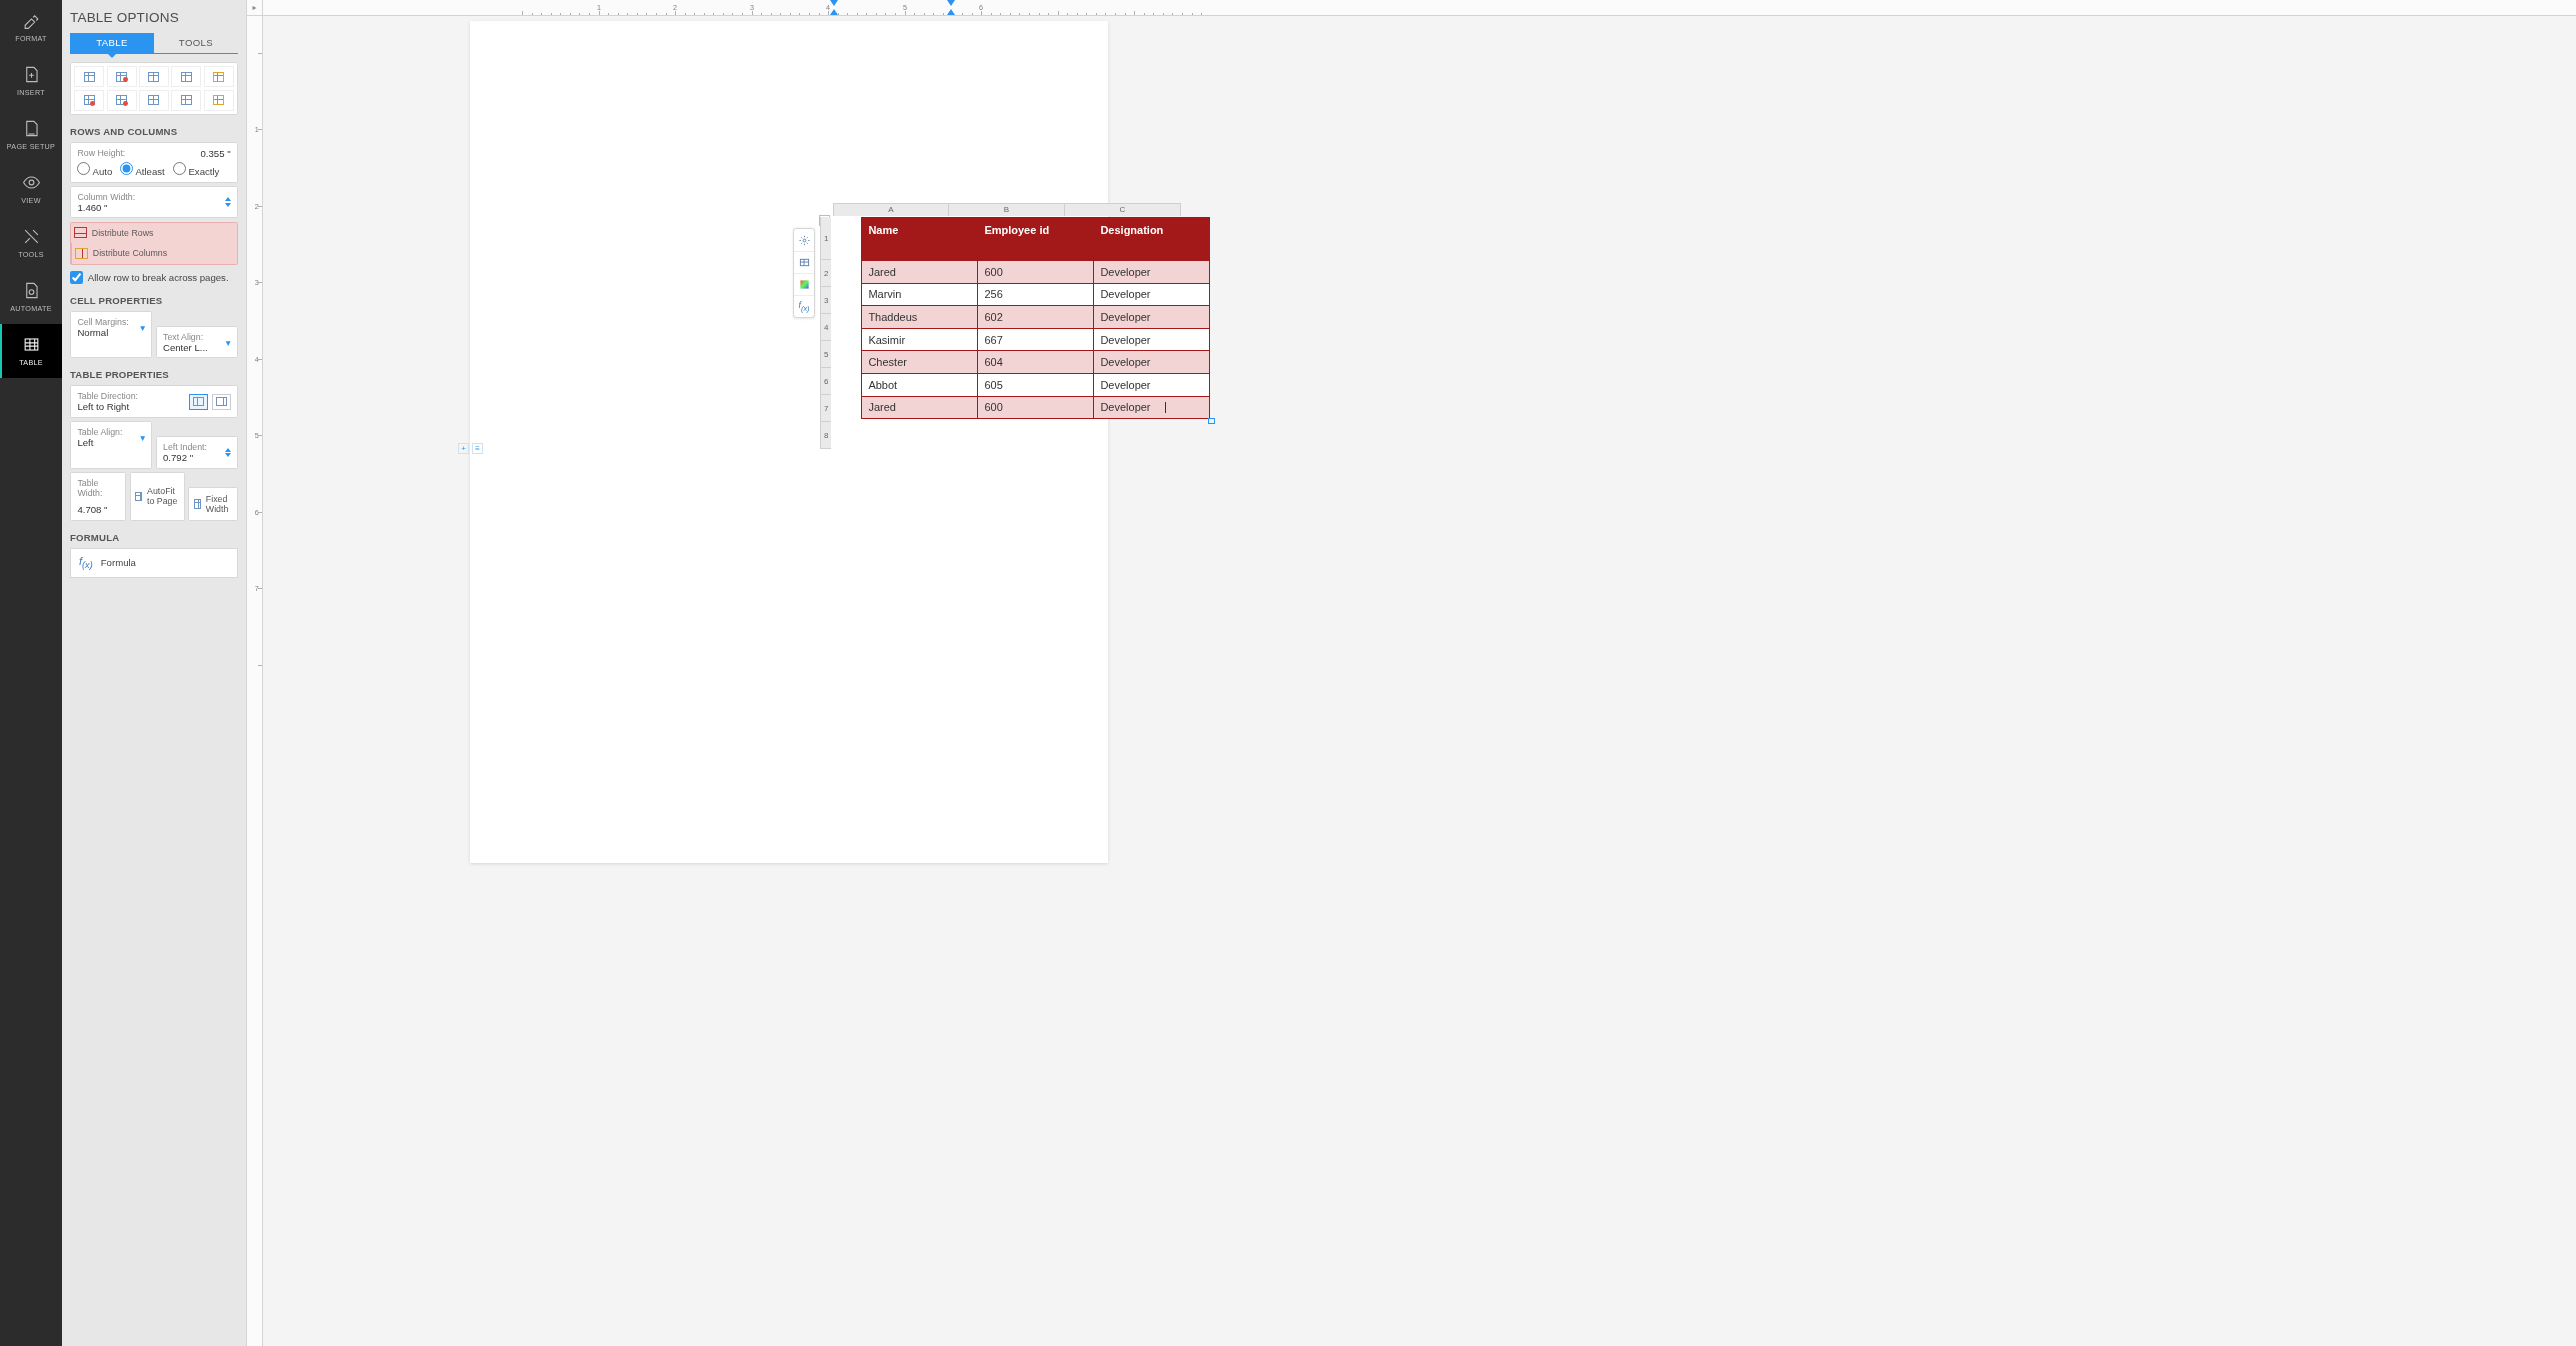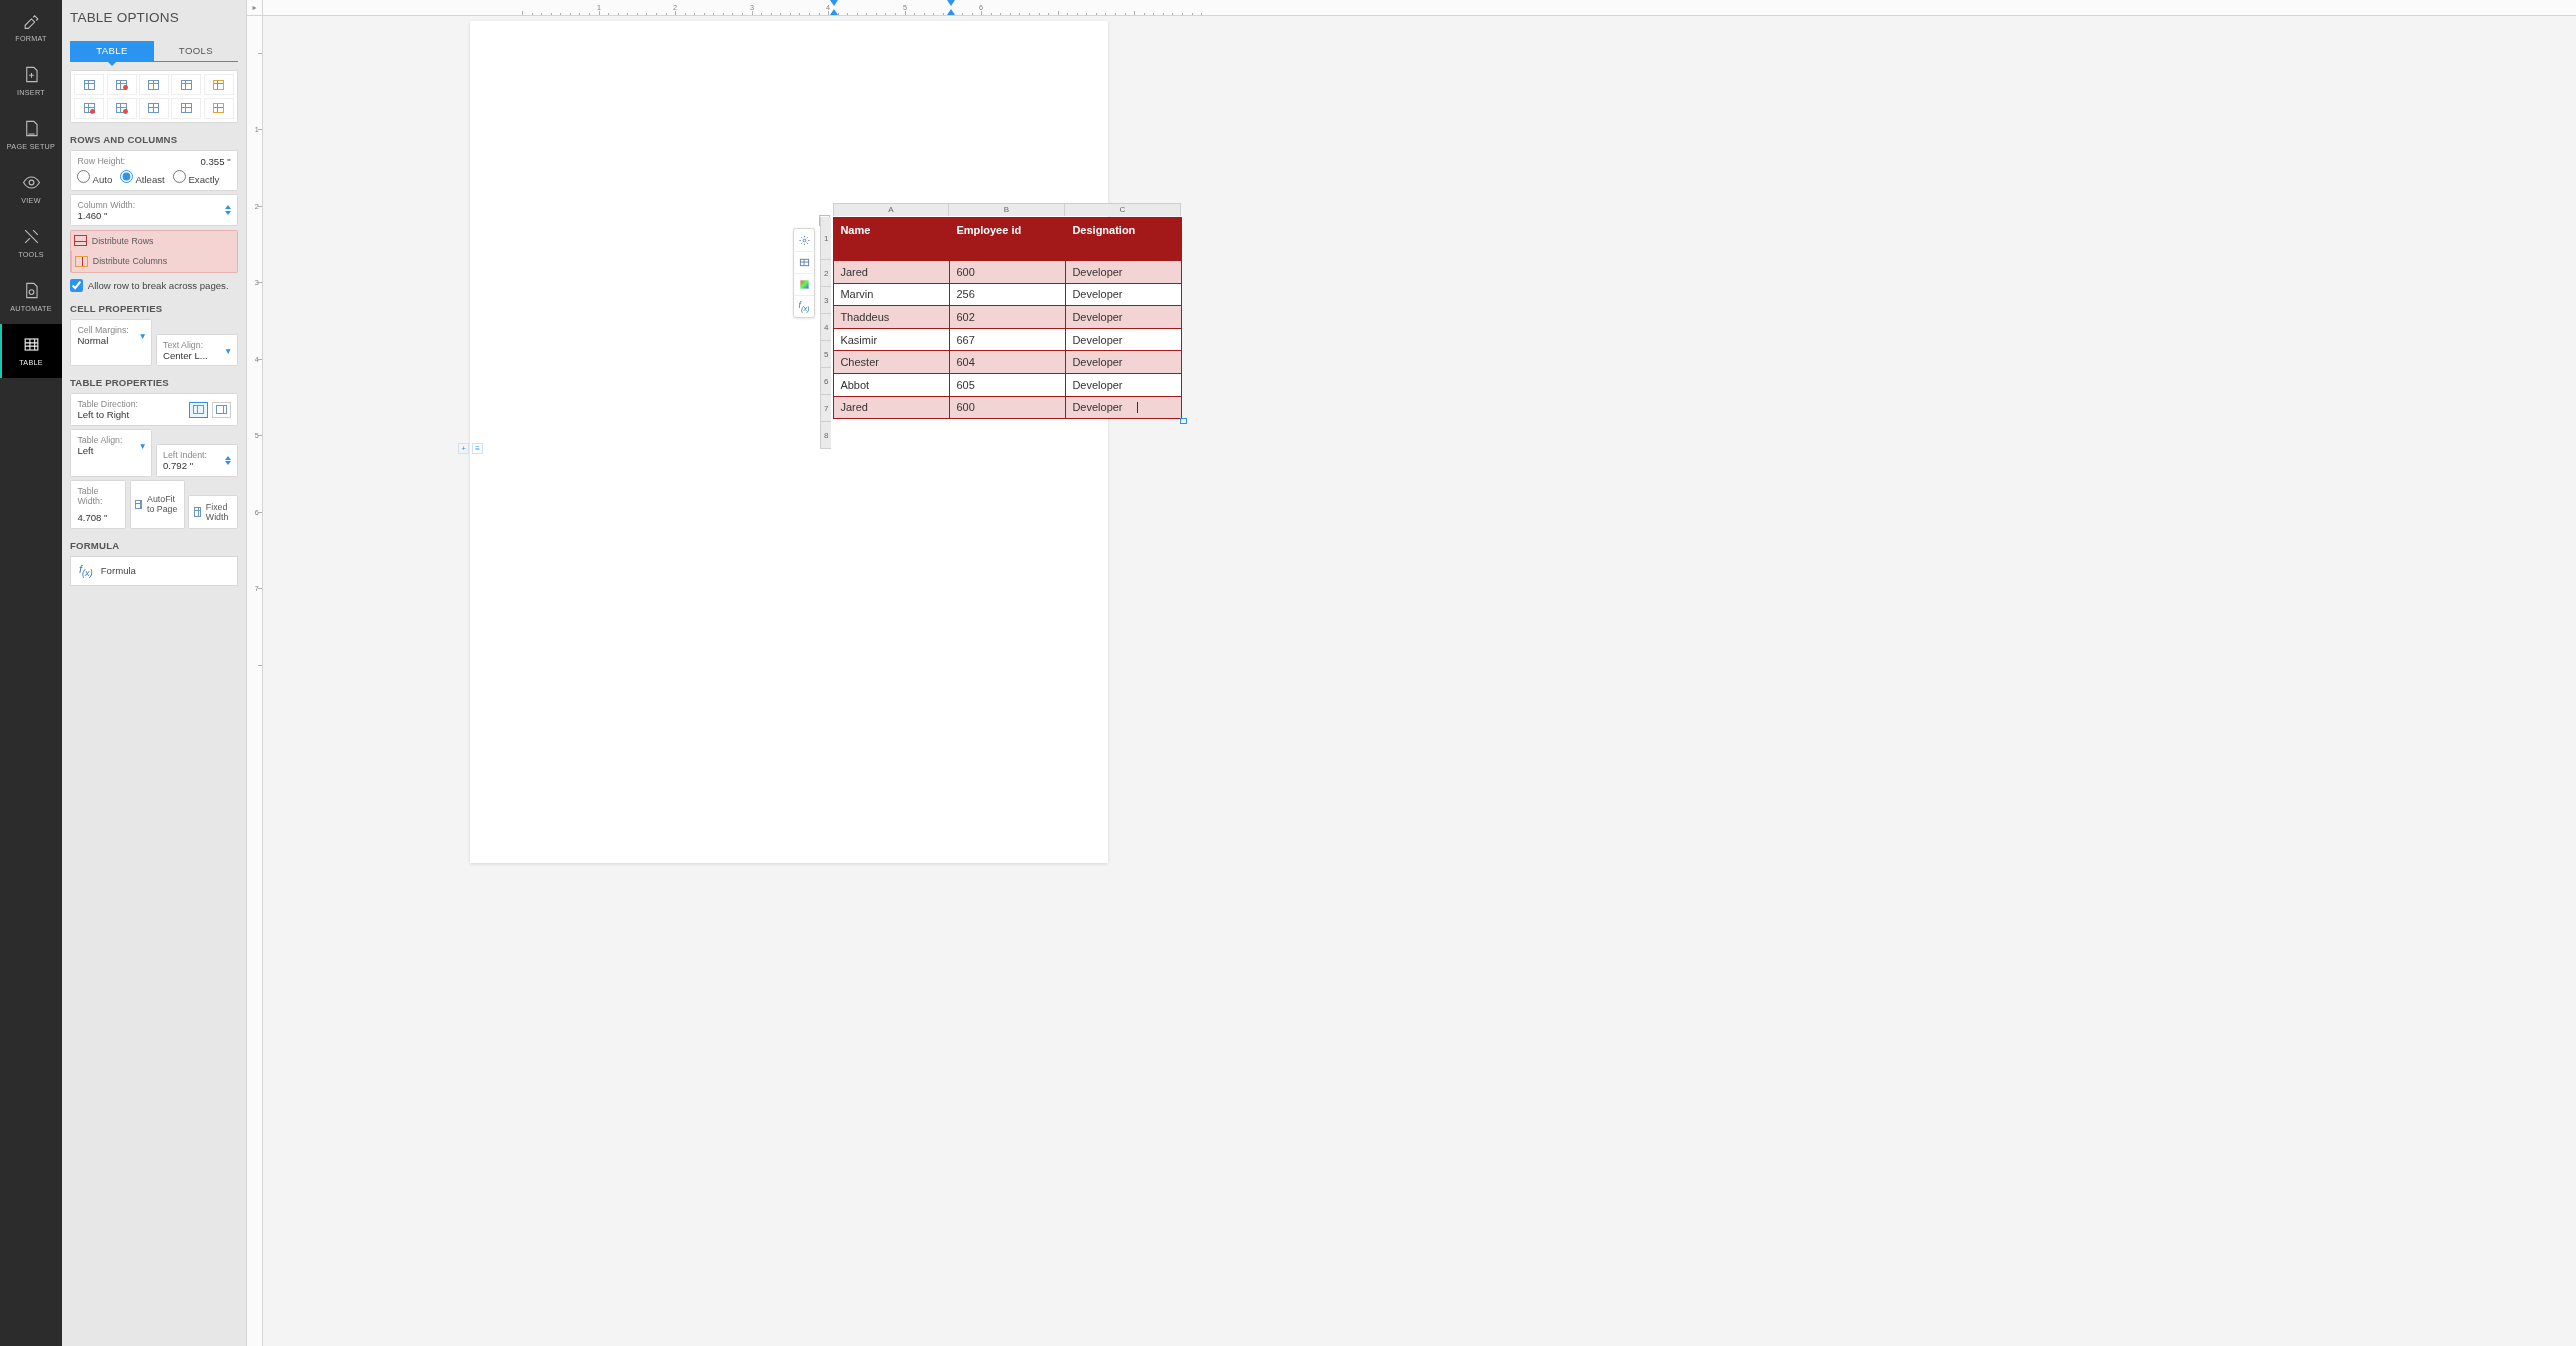--- a/index.html
+++ b/index.html
@@ -9,21 +9,21 @@
 
 .iconrail { width: 62px; background: #2c2c2c; color: #bdbdbd; display: flex; flex-direction: column; flex-shrink: 0; }
 .iconrail .rail-item { display: flex; flex-direction: column; align-items: center; justify-content: center; height: 54px; font-size: 7.2px; letter-spacing: 0.3px; cursor: pointer; position: relative; }
 .iconrail .rail-item.active { background: #000; color: #f0f0f0; }
 .iconrail .rail-item.active::before { content:""; position:absolute; left:0; top:0; bottom:0; width:2.4px; background:#16c8b3; }
 .iconrail .rail-item svg { width: 19px; height: 19px; fill: none; stroke: currentColor; stroke-width: 1.4; margin-bottom: 3.2px; }
 .iconrail .rail-item span { color: inherit; }
 
 
 .panel { width: 185px; background: #e7e7e7; border-right: 0.8px solid #d4d4d4; flex-shrink: 0; padding: 9.6px 8px; overflow-y: auto; }
-.panel h1 { font-size: 13.5px; font-weight: 400; color: #4d4d4d; letter-spacing: 0.2px; margin-bottom: 16px; }
+.panel h1 { font-size: 13.5px; font-weight: 400; color: #4d4d4d; letter-spacing: 0.2px; margin-bottom: 8px; }
 .tabs { display:flex; margin-bottom: 8px; }
 .tab { flex:1; text-align:center; padding:4.8px 0; font-size:9.6px; letter-spacing:0.4px; color:#555; border-bottom:1.6px solid transparent; cursor:pointer; position:relative; }
 .tab.active { background:#2a94f0; color:#fff; }
 .tab.active::after { content:""; position:absolute; left:50%; transform:translateX(-50%); bottom:-4.8px; width:0; height:0; border-left:4.8px solid transparent; border-right:4.8px solid transparent; border-top:4.8px solid #2a94f0; }
 .tab.inactive { border-bottom:1.6px solid #2a94f0; }
 
 .section-title { font-size: 9.6px; font-weight: 700; color: #555; letter-spacing: 0.2px; margin: 11px 0 4.8px; }
 .card { background:#fff; border:0.8px solid #d8d8d8; border-radius:1.6px; padding:4.8px 6.4px; font-size:9.6px; color:#555; }
 .card + .card { margin-top: 15px; }
 .lbl { color:#888; font-size:8.8px; }
@@ -88,21 +88,21 @@
 .col-letters div { width:116px; height:12.8px; background:#eaeaea; border:0.8px solid #cfcfcf; border-bottom:none; font-size:8px; color:#666; display:flex; align-items:center; justify-content:center; }
 .row-nums { position:absolute; left:-12.8px; top:0; }
 .row-nums div { width:11px; background:#eaeaea; border:0.8px solid #cfcfcf; border-right:none; font-size:8px; color:#666; display:flex; align-items:center; justify-content:center; }
 .row-nums div.hdr { height:43px; border-top:none; }
 .row-nums div.dat { height:27px; border-top:none; }
 
 .floating-tools { position:absolute; left:-40px; top:11px; width:22px; background:#fff; border:0.8px solid #d6d6d6; border-radius:3.2px; box-shadow:0 0.8px 2.4px rgba(0,0,0,0.1); display:flex; flex-direction:column; }
 .floating-tools .ft { height:22px; display:flex; align-items:center; justify-content:center; cursor:pointer; color:#5b7fa8; }
 .floating-tools .ft + .ft { border-top: 0.8px solid #eee; }
 
-table.doc { border-collapse:collapse; width:349px; }
+table.doc { border-collapse:collapse; width:349px;margin-left:28px; }
 table.doc th, table.doc td { border:0.8px solid #a31919; padding:4.8px 6.4px; font-size:11px; text-align:left; vertical-align:middle; }
 table.doc th { background:#a31919; color:#fff; font-weight:700; height:43px; vertical-align:top; padding-top:6.4px; }
 table.doc tr.odd  td { background:#f3d4d4; }
 table.doc tr.even td { background:#fff; }
 .cursor-cell { position:relative; }
 .cursor-cell::after { content:""; position:absolute; right:43px; top:5.6px; bottom:5.6px; width:0.8px; background:#333; }
 .resize-sq { position:absolute; right:-4.8px; bottom:-4.8px; width:6.4px; height:6.4px; border:0.8px solid #2a94f0; background:#eaf4fe; }
 
 </style>
 </head>

